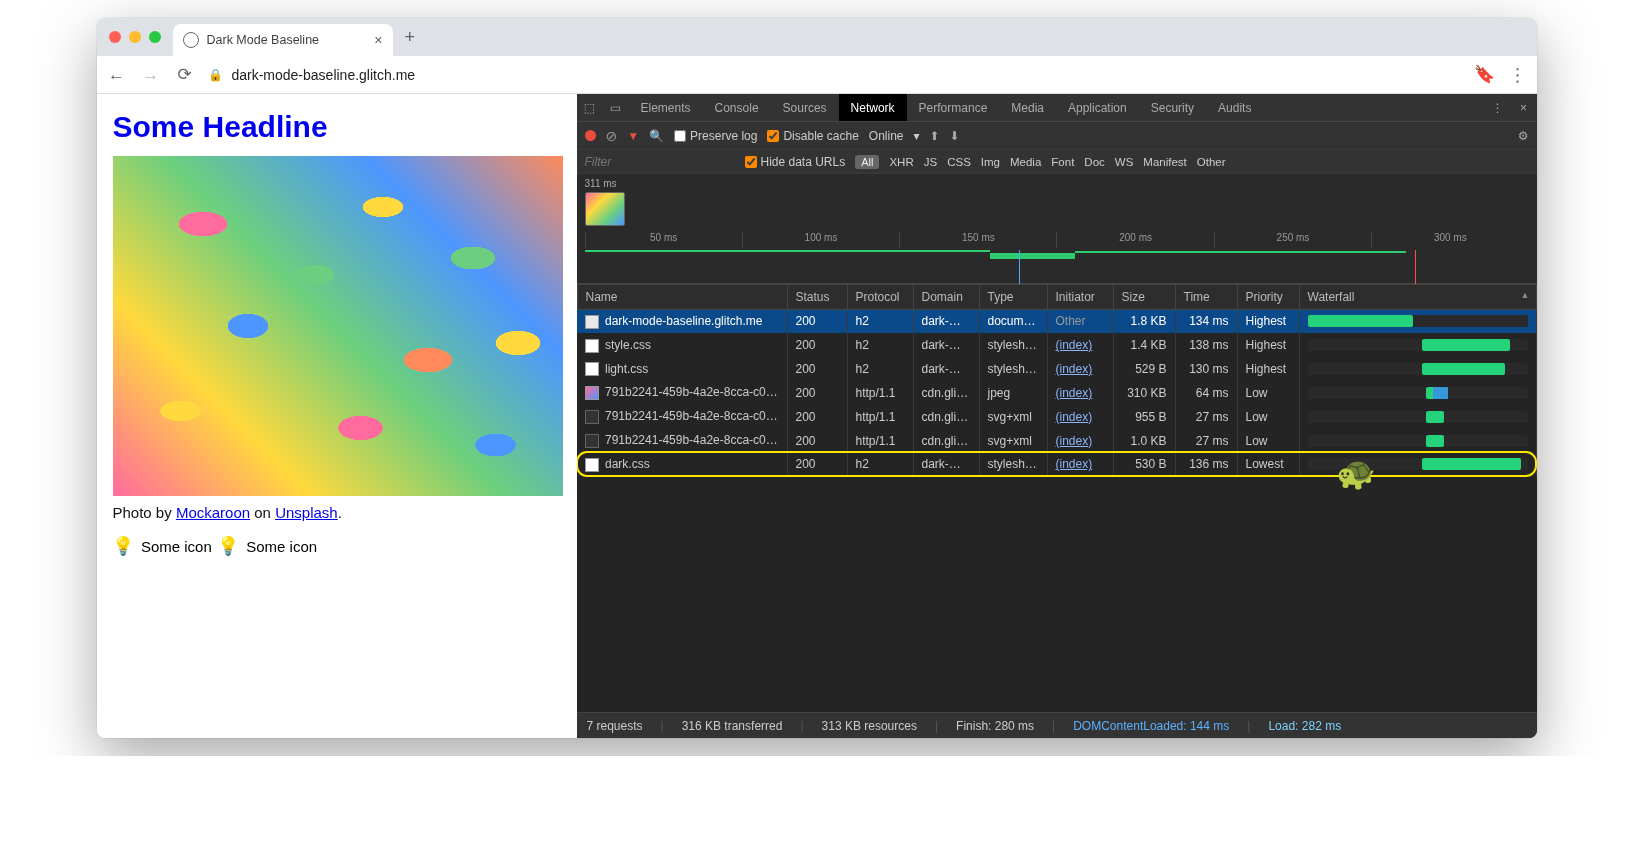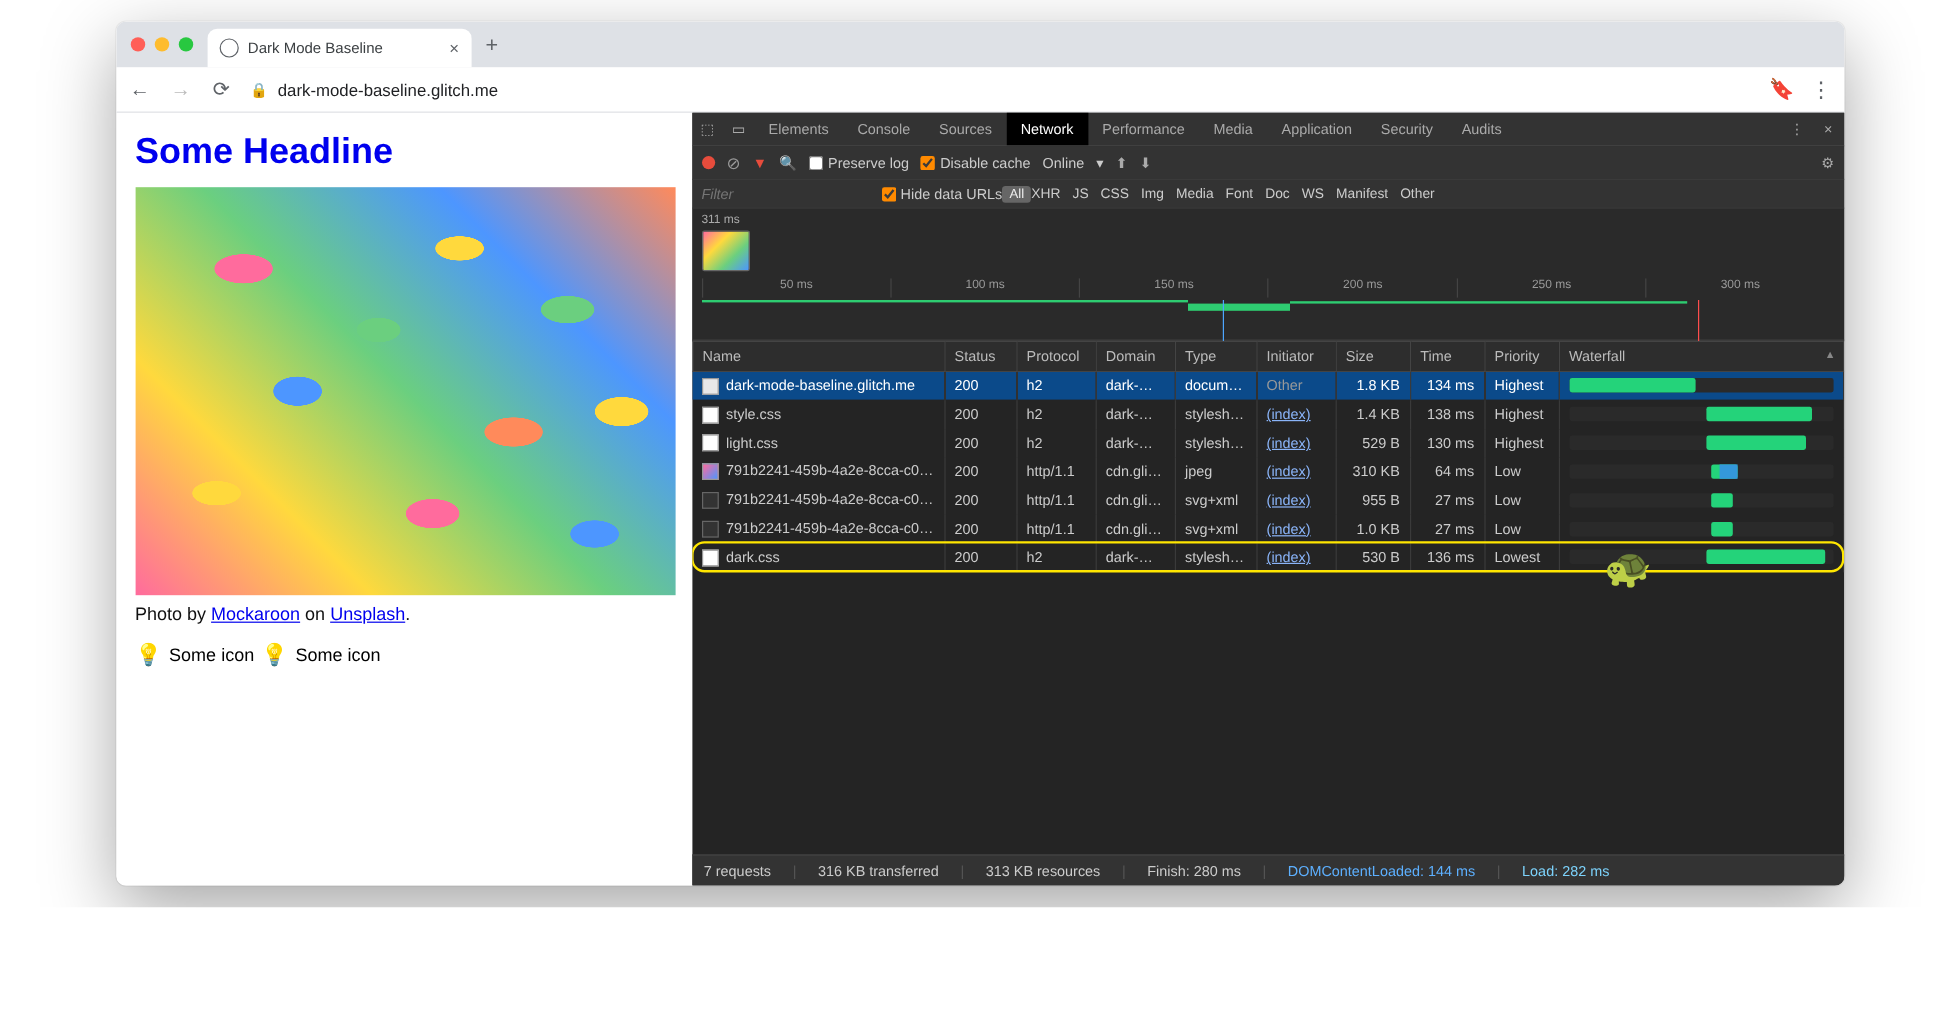--- a/index.html
+++ b/index.html
@@ -62,21 +62,21 @@
 .dt-top .right { margin-left: auto; display: flex; }
 .dt-toolbar { height: 28px; background: #333; display: flex; align-items: center; gap: 10px; padding: 0 8px; border-bottom: 1px solid #3a3a3a; }
 .rec { width: 11px; height: 11px; border-radius: 50%; background: #e74c3c; }
 .clear { color: #999; font-size: 14px; }
 .funnel { color: #e74c3c; }
 .searchicon { color: #aaa; }
 .chk { display: flex; align-items: center; gap: 4px; color: #ccc; }
 .chk input { accent-color: #ff8a00; width:12px; height:12px;}
 .online { color: #ccc; }
 .gear { margin-left: auto; color: #aaa; }
-.dt-filterbar { height: 24px; background: #333; display: flex; align-items: center; padding: 0 8px; border-bottom: 1px solid #3a3a3a; }
+.dt-filterbar { height: 24px; background: #333; display: flex; align-items: center; gap: 10px; padding: 0 8px; border-bottom: 1px solid #3a3a3a; }
 .filterinput { background: transparent; border: none; color: #777; font-style: italic; width: 150px; font-size:12px; }
 .pill { background: #666; color: #eee; border-radius: 3px; padding: 1px 6px; font-size: 11px; }
 .ftype { color: #ccc; font-size: 11.5px; }
 .timeline { height: 110px; background: #2a2a2a; border-bottom: 1px solid #444; padding: 4px 8px 0 8px; position:relative;}
 .timeline .label { font-size: 10px; color: #aaa; }
 .thumb { width: 40px; height: 34px; margin-top: 3px; border: 1px solid #666; background: linear-gradient(135deg,#ff6b9d,#ffd93d,#6bcf7f,#4d96ff); border-radius:2px;}
 .ruler { position:absolute; left:8px; right:8px; top:58px; height:16px; display:flex;}
 .rtick { flex:1; font-size:10px; color:#999; text-align:center; border-left:1px solid #444; }
 .tl-bars { position:absolute; left:8px; right:8px; top:76px; height:28px;}
 .tl-green { position:absolute; height:2px; top:0; background:#2ecc71;}

